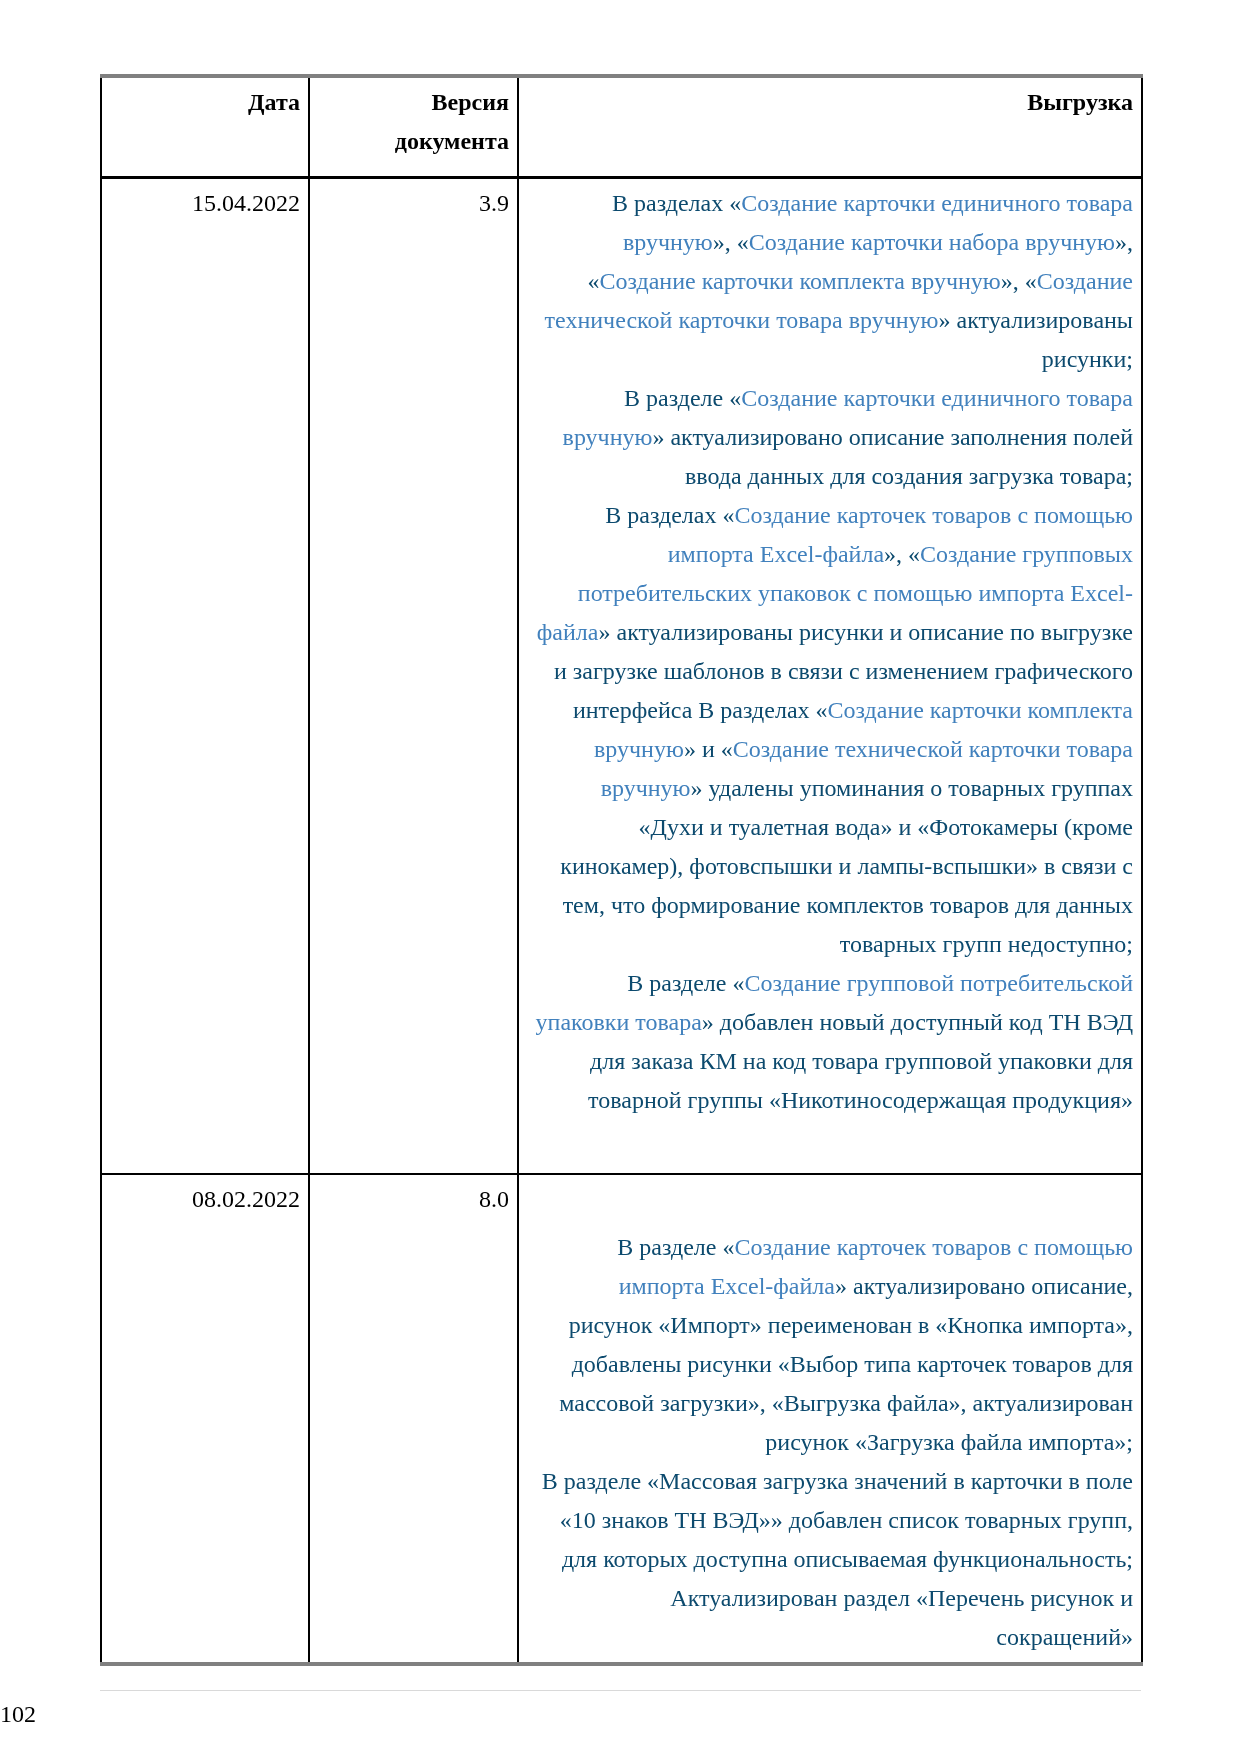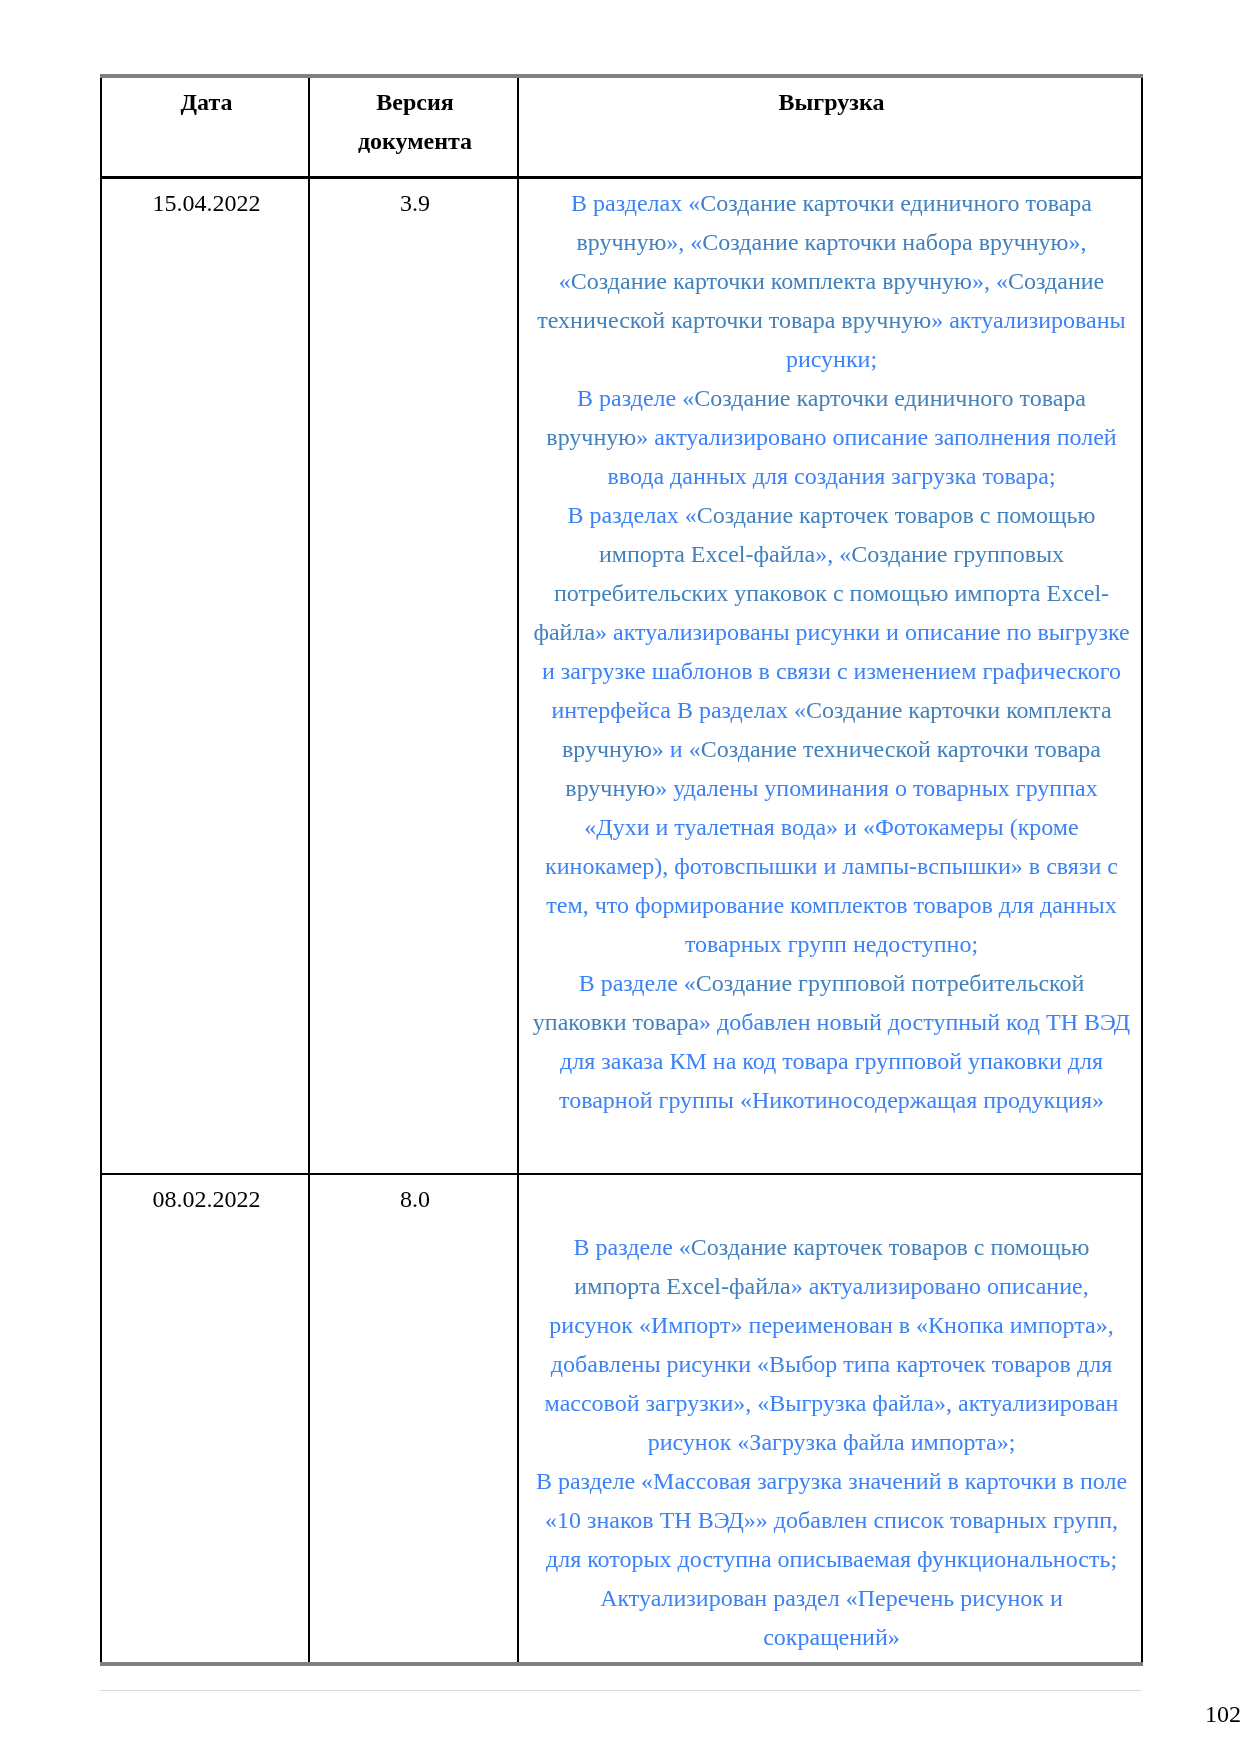--- a/index.html
+++ b/index.html
@@ -17,51 +17,51 @@
     left: 100px; top: 74px;
     width: 1041px;
     border-collapse: collapse;
     table-layout: fixed;
     border-top: 4px solid #808080;
     border-bottom: 4px solid #808080;
   }
   .doc-table th, .doc-table td {
     border: 2px solid #000000;
     vertical-align: top;
-    text-align: center;
+    text-align: right;
     padding: 5px 8px 0 11px;
     font-size: 24px;
     line-height: 39px;
     overflow: hidden;
   }
   .doc-table thead th {
     font-weight: bold;
     border-bottom: 3px solid #000000;
     height: 93px;
   }
   tr.row1 td { height: 989px; margin-left: 36px; }
   tr.row2 td { height: 482px; }
   .cell-clip { overflow: hidden; }
   tr.row1 .cell-clip { max-height: 981px; }
   tr.row2 .cell-clip { max-height: 474px; margin-top: 48px; }
   .para { margin: 0; }
   .link { color: var(--link-color); }
-  .plain { color: #3b82f6; }
+  .plain { color: #0c4a6e; }
 
   .footer-rule {
     position: absolute;
     left: 100px; top: 1690px;
     width: 1041px; height: 1px;
     background: #d9d9d9;
   }
   .page-number {
     position: absolute;
     left: 0; top: 1699px;
     width: 1241px;
-    text-align: right;
+    text-align: left;
     font-size: 24px;
     line-height: 30px;
   }
 </style>
 </head>
 <body style="--link-color: #4181BD;">
 
 <table class="doc-table">
   <colgroup>
     <col style="width:208px">

